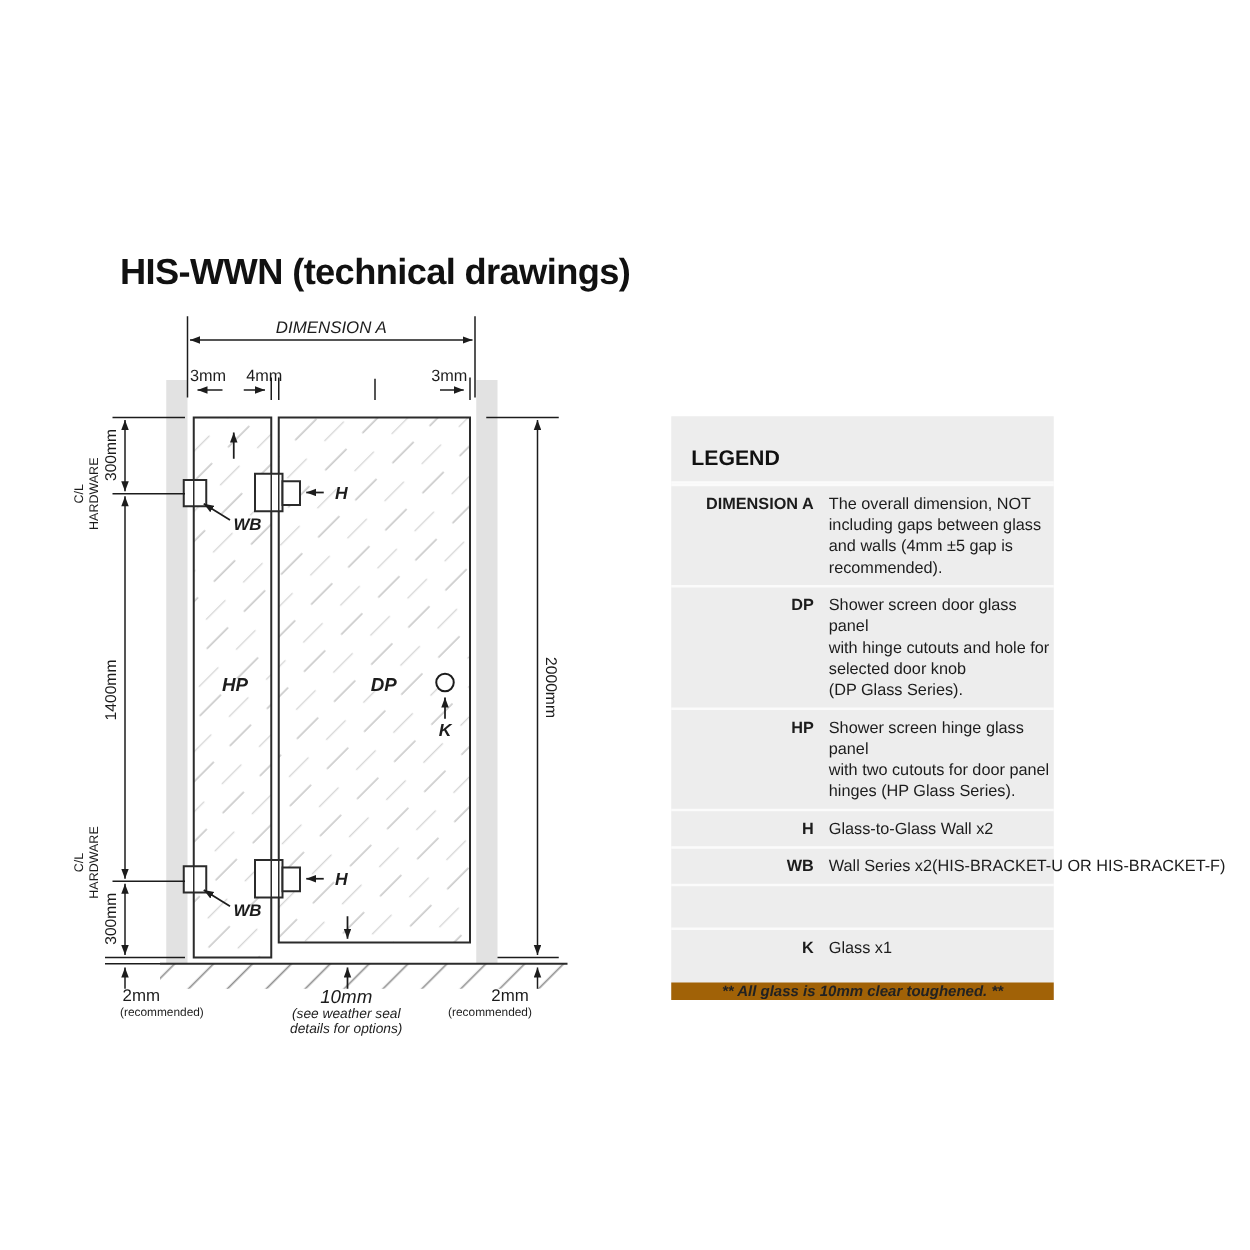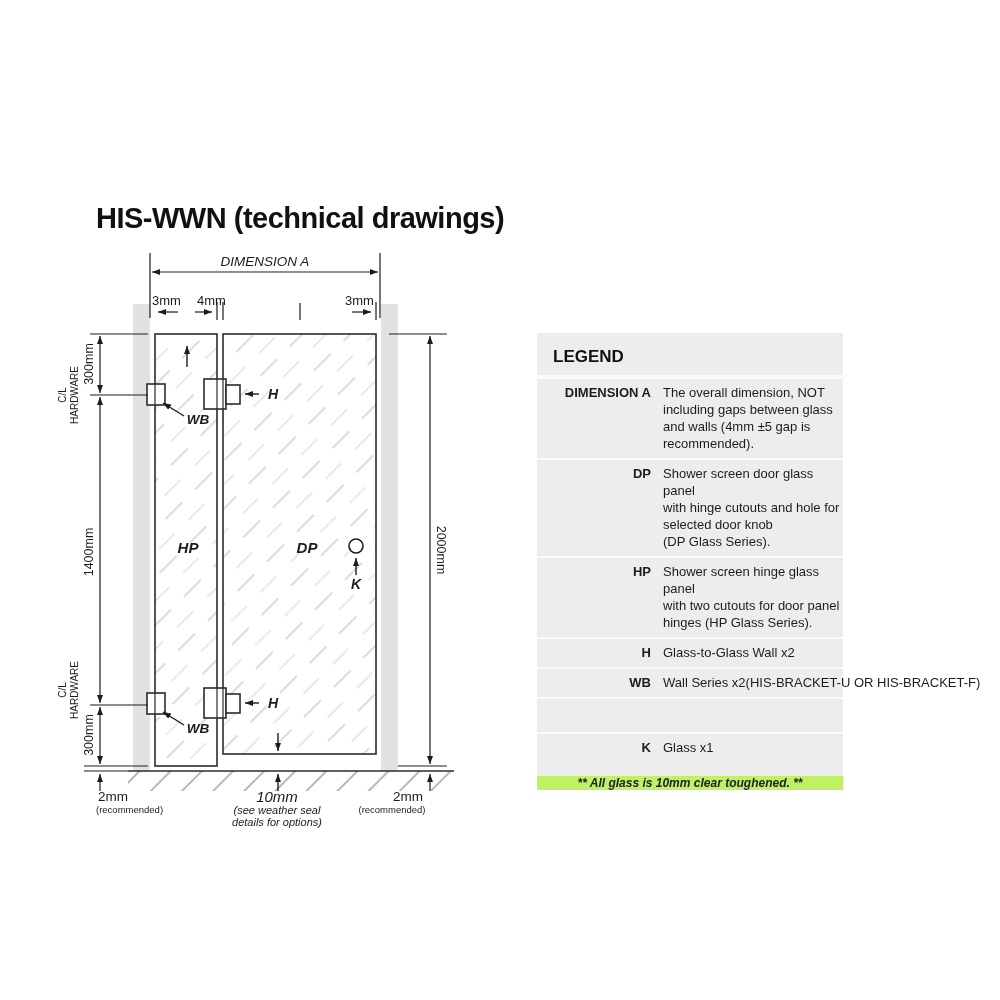--- a/index.html
+++ b/index.html
@@ -1,27 +1,27 @@
 <!DOCTYPE html>
 <html><head>
 <meta charset="utf-8">
 <style>
   html,body{margin:0;padding:0;background:#fff;}
   body{width:1000px;height:1000px;position:relative;font-family:"Liberation Sans",sans-serif;color:#1c1c1c;overflow:hidden;}
   .page-title{position:absolute;left:62px;top:183px;font-size:29px;font-weight:bold;letter-spacing:-0.5px;color:#111;white-space:nowrap;margin-left:34px;}
   svg text{font-family:"Liberation Sans",sans-serif;fill:#1c1c1c;}
   .legend{position:absolute;left:537px;top:333px;width:306px;background:#ededed;}
-  .legend-header{font-size:17px;font-weight:bold;color:#111;padding:14px 16px 8px 16px;border-bottom:2px solid #fbfbfb;}
+  .legend-header{font-size:17px;font-weight:bold;color:#111;padding:24px 16px 8px 16px;border-bottom:2px solid #fbfbfb;}
   .legend-row{display:flex;border-top:2px solid #fbfbfb;padding:5px 0 6px 0;}
   .legend-row:first-of-type{border-top:none;}
   .legend-term{width:100px;flex:0 0 100px;text-align:right;font-weight:bold;font-size:13px;line-height:17px;padding-left:14px;}
   .legend-desc{margin-left:12px;width:180px;font-size:13px;line-height:17px;white-space:pre-line;}
   .legend-row.nowrap .legend-desc{white-space:nowrap;overflow:visible;}
   .legend-row.empty{min-height:22px;}
-  .legend-footnote{margin-top:8px;text-align:center;font-size:12px;font-style:italic;font-weight:600;color:#222;background:#bef264;}
+  .legend-footnote{margin-top:8px;text-align:center;font-size:12px;font-style:italic;font-weight:600;color:#222;background:#a16207;}
 </style>
 </head>
 <body>
 
 <h1 class="page-title">HIS-WWN (technical drawings)</h1>
 
 <svg width="1000" height="1000" viewBox="0 0 1000 1000" style="position:absolute;left:0;top:0;">
   <defs>
     <marker id="arrE" markerWidth="9" markerHeight="7" refX="8" refY="3" orient="auto" markerUnits="userSpaceOnUse">
       <path d="M0,0 L8,3 L0,6 z" fill="#1c1c1c"></path>

